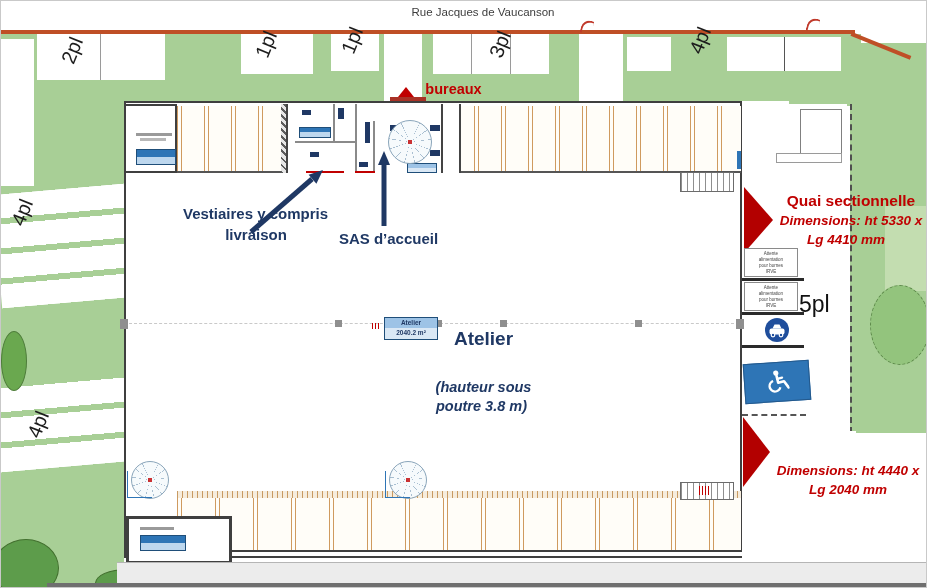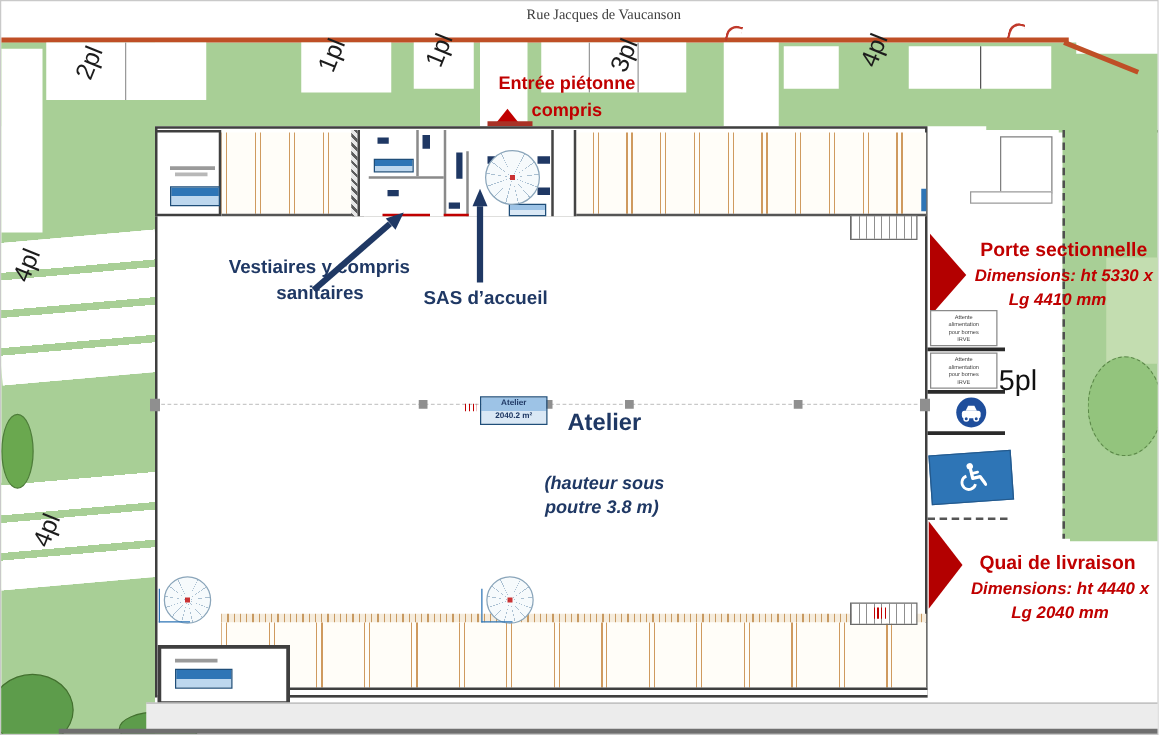--- a/index.html
+++ b/index.html
@@ -50,21 +50,21 @@
 
   <div class="abs tree" style="left:869px;top:284px;width:58px;height:78px;background:#93c47d;border:1.5px dashed #5d8a4a;"></div>
   <div class="abs tree" style="left:0;top:330px;width:24px;height:58px;background:#6aa84f;border:1px solid #4e7d3a;"></div>
   <div class="abs tree" style="left:-8px;top:538px;width:64px;height:56px;background:#5d9c4b;border:1px solid #43702f;"></div>
   <div class="abs tree" style="left:94px;top:568px;width:62px;height:26px;background:#5d9c4b;border:1px solid #43702f;"></div>
 
   <div class="abs street-line" style="left:0;top:29px;width:854px;"></div>
   <div class="abs street-line" style="left:851px;top:31px;width:64px;transform:rotate(22deg);transform-origin:left top;"></div>
   <div class="abs" style="left:580px;top:19px;width:10px;height:12px;border:2px solid #c0392b;border-right:none;border-bottom:none;border-radius:9px 0 0 0;transform:rotate(14deg);"></div>
   <div class="abs" style="left:806px;top:17px;width:10px;height:12px;border:2px solid #c0392b;border-right:none;border-bottom:none;border-radius:9px 0 0 0;transform:rotate(14deg);"></div>
-  <div class="abs ctr" style="left:362px;top:5px;width:240px;font-size:11.5px;color:#3d3d3d;font-family:Liberation Serif, serif;">Rue Jacques de Vaucanson</div>
+  <div class="abs ctr" style="left:362px;top:5px;width:240px;font-size:11.5px;color:#3d3d3d;">Rue Jacques de Vaucanson</div>
 
   <div class="abs" style="left:36px;top:33px;width:128px;height:46px;background:#fff;">
     <div class="abs" style="left:63px;top:0;width:1px;height:100%;background:#9a9a9a;"></div>
   </div>
   <div class="abs" style="left:240px;top:33px;width:72px;height:40px;background:#fff;"></div>
   <div class="abs" style="left:330px;top:33px;width:48px;height:37px;background:#fff;"></div>
   <div class="abs" style="left:432px;top:33px;width:116px;height:40px;background:#fff;">
     <div class="abs" style="left:38px;top:0;width:1px;height:100%;background:#9a9a9a;"></div>
     <div class="abs" style="left:77px;top:0;width:1px;height:100%;background:#9a9a9a;"></div>
   </div>
@@ -76,22 +76,21 @@
   <div class="abs" style="left:383px;top:33px;width:38px;height:67px;background:#fff;"></div>
 
   <div class="abs pl-label" style="left:58px;top:38px;">2pl</div>
   <div class="abs pl-label" style="left:252px;top:32px;">1pl</div>
   <div class="abs pl-label" style="left:338px;top:28px;">1pl</div>
   <div class="abs pl-label" style="left:486px;top:32px;">3pl</div>
   <div class="abs pl-label" style="left:686px;top:28px;">4pl</div>
   <div class="abs pl-label" style="left:8px;top:200px;">4pl</div>
   <div class="abs pl-label" style="left:24px;top:412px;">4pl</div>
 
-  <div class="abs txt-red ctr" style="left:380px;top:58px;width:145px;font-size:14.5px;">Entrée piétonne</div>
-  <div class="abs txt-red ctr" style="left:395px;top:80px;width:115px;font-size:14.5px;">compris</div>
+  <div class="abs txt-red ctr" style="left:395px;top:80px;width:115px;font-size:14.5px;">bureaux</div>
   <div class="abs tri-up" style="left:389px;top:86px;"></div>
   <div class="abs" style="left:389px;top:96px;width:36px;height:8px;background:#a93226;border-radius:0 0 50% 50%;"></div>
 
   <div class="abs" style="left:123px;top:100px;width:618px;height:457px;background:#fff;border:2.5px solid #3f3f3f;box-sizing:border-box;"></div>
 
   <div class="abs bays27" style="left:176px;top:105px;width:564px;height:65px;border-bottom:2px solid #555;"></div>
   <div class="abs hatch-dark" style="left:280px;top:103px;width:12px;height:69px;"></div>
 
   <div class="abs" style="left:123px;top:103px;width:53px;height:69px;background:#fff;border:2px solid #3f3f3f;box-sizing:border-box;">
     <div class="abs graybar" style="left:10px;top:27px;width:36px;height:3px;"></div>
@@ -152,40 +151,40 @@
   <div class="abs" style="left:634px;top:319px;width:7px;height:7px;background:#8f8f8f;"></div>
   <div class="abs" style="left:119px;top:318px;width:8px;height:10px;background:#8f8f8f;"></div>
   <div class="abs" style="left:735px;top:318px;width:8px;height:10px;background:#8f8f8f;"></div>
   <div class="abs" style="left:371px;top:322px;width:9px;height:6px;background-image:repeating-linear-gradient(90deg,#c00000 0 1px,rgba(0,0,0,0) 1px 3px);"></div>
   <div class="abs bluebox" style="left:383px;top:316px;width:52px;height:21px;font-size:6.5px;font-weight:bold;color:#1F3864;text-align:center;line-height:10px;">
     <div>Atelier</div>
     <div>2040.2 m²</div>
   </div>
 
   <div class="abs txt-navy ctr" style="left:172px;top:204px;width:165px;font-size:15px;">Vestiaires y compris</div>
-  <div class="abs txt-navy ctr" style="left:195px;top:225px;width:120px;font-size:15px;">sanitaires</div>
+  <div class="abs txt-navy ctr" style="left:195px;top:225px;width:120px;font-size:15px;">livraison</div>
   <div class="abs txt-navy ctr" style="left:330px;top:229px;width:115px;font-size:15px;">SAS d’accueil</div>
   <div class="abs txt-navy ctr" style="left:430px;top:327px;width:105px;font-size:19px;">Atelier</div>
   <div class="abs txt-navy ctr it" style="left:420px;top:378px;width:125px;font-size:14.5px;">(hauteur sous</div>
   <div class="abs txt-navy ctr it" style="left:418px;top:397px;width:125px;font-size:14.5px;">poutre 3.8 m)</div>
 
   <svg class="abs" style="left:0;top:0;" width="927" height="588" viewBox="0 0 927 588">
     <line x1="250" y1="231" x2="311" y2="178" stroke="#1F3864" stroke-width="5"></line>
     <polygon points="322,169 315.4,182.7 307.6,173.7" fill="#1F3864"></polygon>
     <line x1="383" y1="225" x2="383" y2="164" stroke="#1F3864" stroke-width="5"></line>
     <polygon points="383,150 389,164 377,164" fill="#1F3864"></polygon>
   </svg>
 
   <div class="abs" style="left:743px;top:103px;width:103px;height:330px;background:#fff;"></div>
   <div class="abs" style="left:743px;top:430px;width:112px;height:128px;background:#fff;"></div>
   <div class="abs" style="left:799px;top:108px;width:40px;height:44px;background:#fff;border:1.5px solid #808080;"></div>
   <div class="abs" style="left:775px;top:152px;width:64px;height:8px;background:#fff;border:1px solid #9a9a9a;"></div>
 
   <div class="abs tri-right-p" style="left:743px;top:186px;"></div>
-  <div class="abs txt-red ctr" style="left:775px;top:191px;width:150px;font-size:15.5px;">Porte sectionnelle</div>
+  <div class="abs txt-red ctr" style="left:775px;top:191px;width:150px;font-size:15.5px;">Quai sectionnelle</div>
   <div class="abs txt-red ctr it" style="left:770px;top:212px;width:160px;font-size:13.5px;">Dimensions:  ht 5330 x</div>
   <div class="abs txt-red ctr it" style="left:783px;top:231px;width:124px;font-size:13.5px;">Lg 4410 mm</div>
 
   <div class="abs note-box" style="left:743px;top:247px;width:54px;height:29px;">
     <div>Attente</div>
     <div>alimentation</div>
     <div>pour bornes</div>
     <div>IRVE</div>
   </div>
   <div class="abs divline" style="left:741px;top:277px;width:62px;height:2.5px;"></div>
@@ -212,20 +211,19 @@
     <svg width="22" height="26" viewBox="0 0 22 26" style="transform:rotate(-10deg);">
       <circle cx="12" cy="4" r="2.6" fill="#fff"></circle>
       <path d="M12 7 v7 h6 l3 7" stroke="#fff" stroke-width="2.6" fill="none" stroke-linecap="round" stroke-linejoin="round"></path>
       <path d="M12 10 h5" stroke="#fff" stroke-width="2.2" stroke-linecap="round"></path>
       <path d="M13 19 a5.5 5.5 0 1 1 -5.5 -8" stroke="#fff" stroke-width="2.2" fill="none"></path>
     </svg>
   </div>
   <div class="abs" style="left:741px;top:413px;width:64px;height:0;border-top:2px dashed #555;"></div>
 
   <div class="abs tri-right-q" style="left:742px;top:416px;"></div>
-  <div class="abs txt-red ctr" style="left:770px;top:441px;width:150px;font-size:15.5px;">Quai de livraison</div>
   <div class="abs txt-red ctr it" style="left:765px;top:462px;width:164px;font-size:13.5px;">Dimensions:  ht 4440 x</div>
   <div class="abs txt-red ctr it" style="left:781px;top:481px;width:132px;font-size:13.5px;">Lg 2040 mm</div>
 
   <div class="abs" style="left:116px;top:561px;width:811px;height:21px;background:#ececec;border-top:1px solid #b5b5b5;"></div>
   <div class="abs" style="left:46px;top:582px;width:881px;height:6px;background:#6f6f6f;"></div>
 
 </div>
 
 </body></html>

